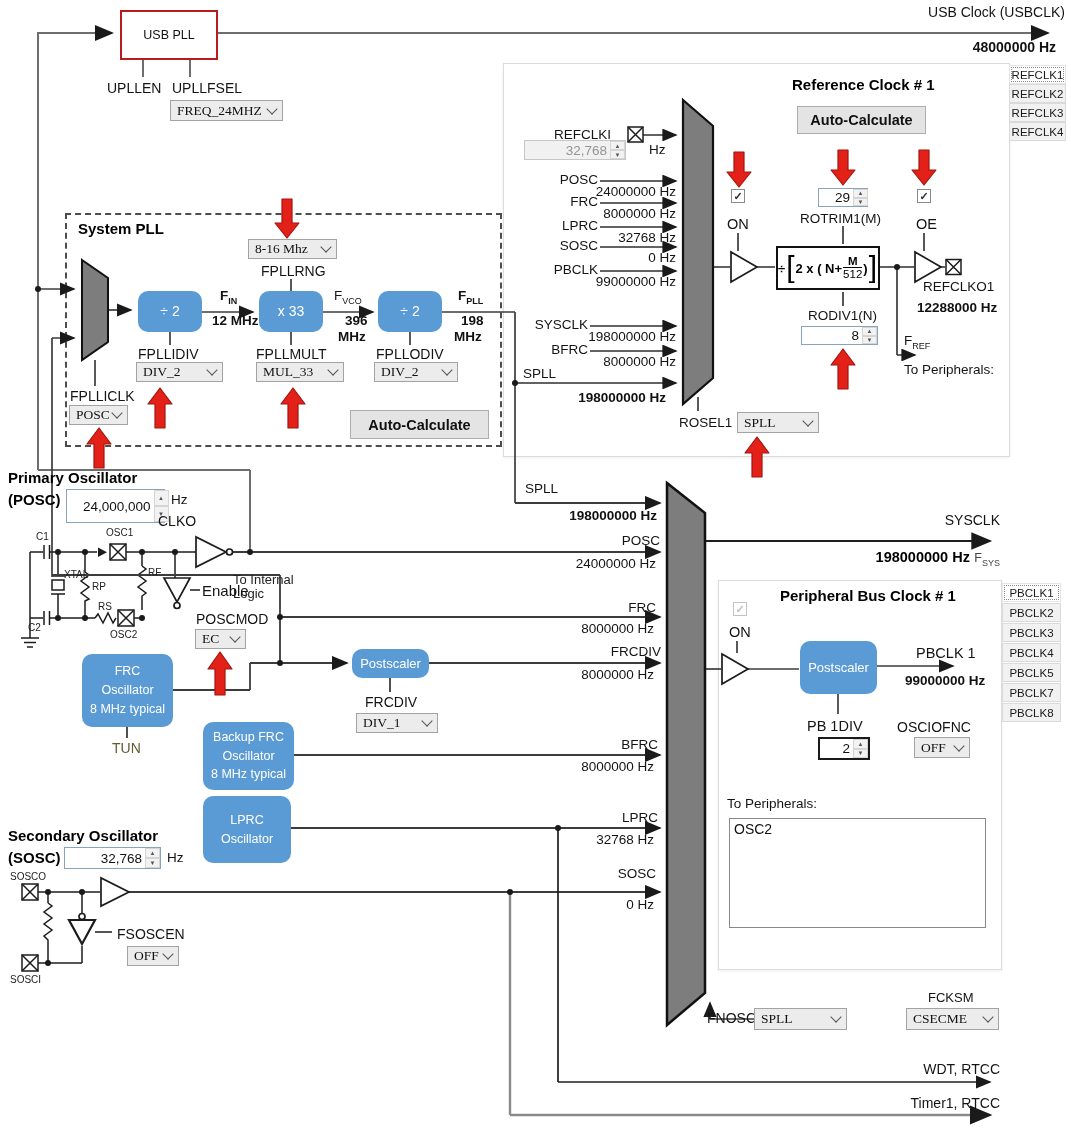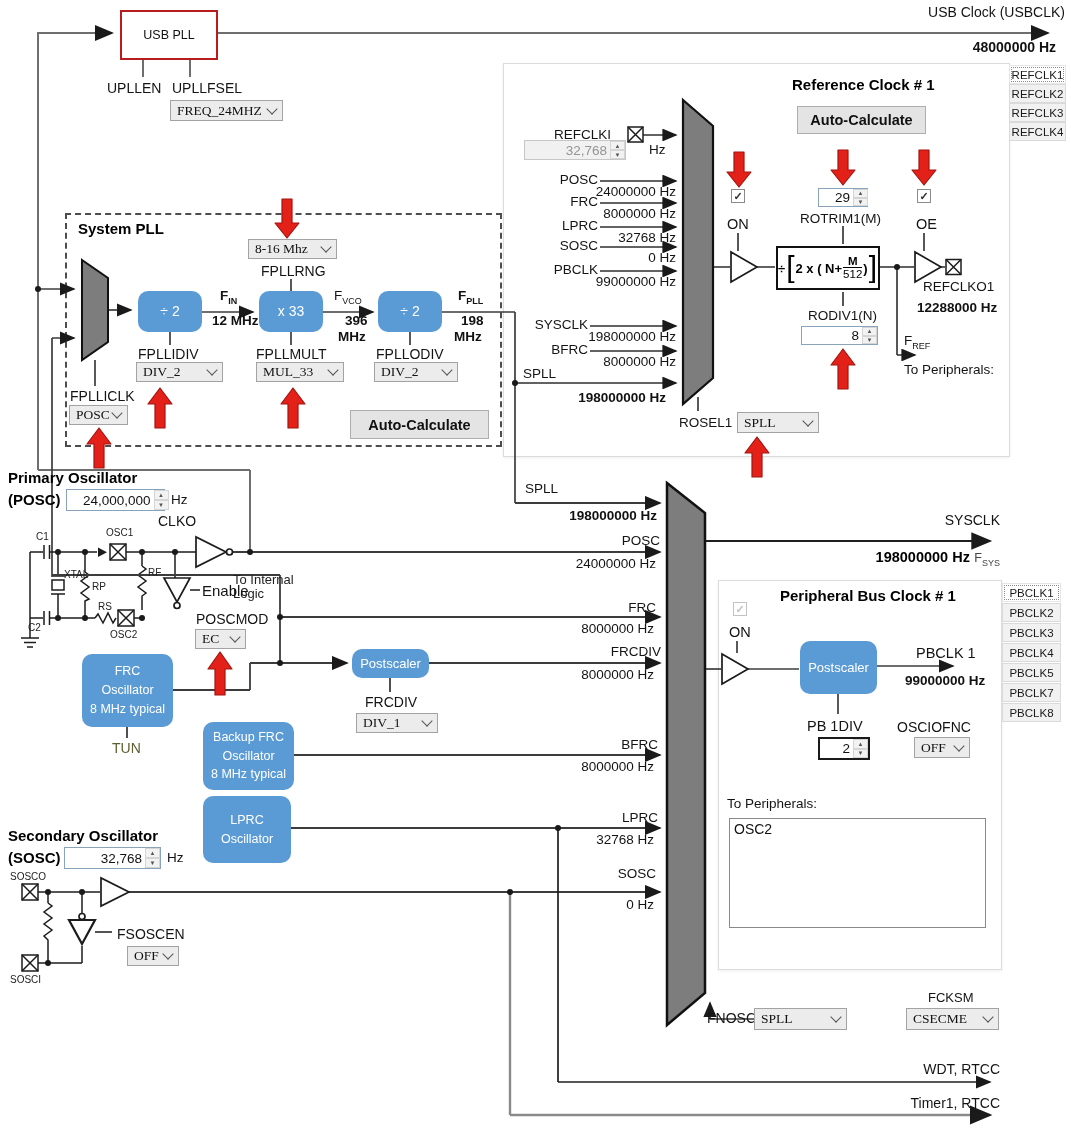--- a/index.html
+++ b/index.html
@@ -357,21 +357,21 @@
   </div>
   <div class="lbl ctl" style="left:70px;top:388px;font-size:14px">FPLLICLK</div>
   <div class="dd ctl" style="left:69px;top:405px;width:59px;height:20px">
     <span class="txt">POSC</span>
       <span class="chev"></span>
   </div>
   <div class="btn ctl" style="left:350px;top:410px;width:137px;height:27px">Auto-Calculate</div>
 
   <div class="lbl t ctl" style="left:8px;top:469px">Primary Oscillator</div>
   <div class="lbl t ctl" style="left:8px;top:491px">(POSC)</div>
-  <div class="spin ctl" style="left:66px;top:489px;width:99px;height:22px">
+  <div class="spin ctl" style="left:66px;top:489px;width:99px;height:34px">
     <span class="sval">24,000,000</span>
     <span class="sbtns">
         <span class="su">▲</span>
         <span class="sd">▼</span>
       </span>
   </div>
   <div class="lbl ctl" style="left:171px;top:492px">Hz</div>
   <div class="lbl ctl" style="left:158px;top:513px;font-size:14px">CLKO</div>
 
   <div class="lbl tiny ctl" style="left:36px;top:531px">C1</div>

